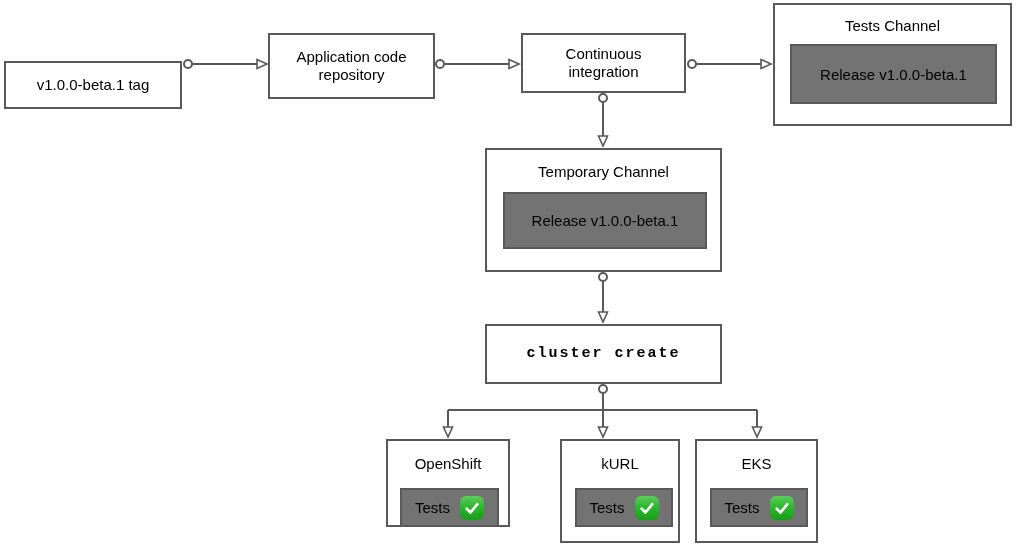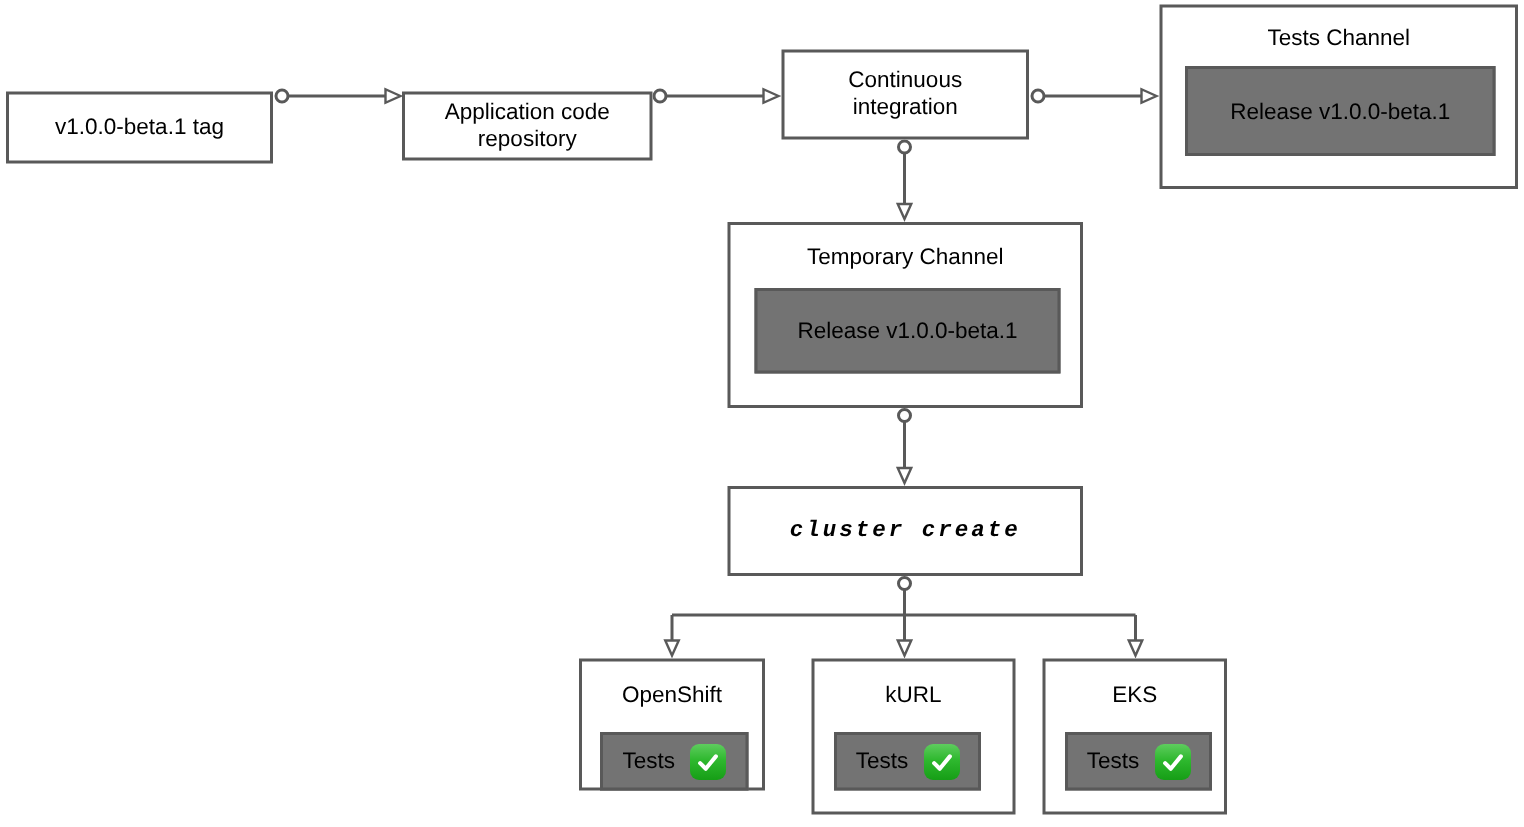--- a/index.html
+++ b/index.html
@@ -36,21 +36,20 @@
     text-align: center;
     font-size: 15px;
     line-height: 1.2;
   }
   .simple span { display: block; }
   .mono {
     font-family: "Liberation Mono", "DejaVu Sans Mono", monospace;
     font-weight: bold;
     letter-spacing: 2px;
     font-size: 15px;
-    font-style: italic;
   }
   .container-title {
     position: absolute;
     left: 0;
     width: 100%;
     text-align: center;
     font-size: 15px;
     line-height: 18px;
   }
   .inner-box {
@@ -124,21 +123,21 @@
       <polygon points="448,437 443.5,427 452.5,427" fill="#ffffff" stroke-width="1.6"></polygon>
       <polygon points="603,437 598.5,427 607.5,427" fill="#ffffff" stroke-width="1.6"></polygon>
       <polygon points="757,437 752.5,427 761.5,427" fill="#ffffff" stroke-width="1.6"></polygon>
     </g>
   </svg>
 
   <div class="node simple" style="left:4px; top:40px; width:178px; height:48px;margin-top:21px;">
     <span>v1.0.0-beta.1 tag</span>
   </div>
 
-  <div class="node simple" style="left:268px; top:33px; width:167px; height:46px;margin-top:28px;">
+  <div class="node simple" style="left:268px; top:33px; width:167px; height:66px;">
     <span style="max-width:130px;">Application code repository</span>
   </div>
 
   <div class="node simple" style="left:521px; top:33px; width:165px; height:60px;">
     <span style="max-width:100px;">Continuous integration</span>
   </div>
 
   <div class="node" style="left:773px; top:3px; width:239px; height:123px;">
     <div class="container-title" style="top:12px;">Tests Channel</div>
     <div class="inner-box" style="left:15px; top:39px; width:207px; height:60px;">
@@ -162,21 +161,21 @@
     <div class="inner-box" style="left:12px; top:47px; width:99px; height:39px;">
       <span>Tests</span>
       <span class="check">
         <svg width="18" height="18" viewBox="0 0 24 24">
             <path d="M5 13 L10 18 L19 7" stroke="#ffffff" stroke-width="3.6" fill="none" stroke-linecap="round" stroke-linejoin="round"></path>
           </svg>
       </span>
     </div>
   </div>
 
-  <div class="node" style="left:541px; top:439px; width:136px; height:104px;">
+  <div class="node" style="left:560px; top:439px; width:120px; height:104px;">
     <div class="container-title" style="top:14px;">kURL</div>
     <div class="inner-box" style="left:13px; top:47px; width:98px; height:39px;">
       <span>Tests</span>
       <span class="check">
         <svg width="18" height="18" viewBox="0 0 24 24">
             <path d="M5 13 L10 18 L19 7" stroke="#ffffff" stroke-width="3.6" fill="none" stroke-linecap="round" stroke-linejoin="round"></path>
           </svg>
       </span>
     </div>
   </div>

